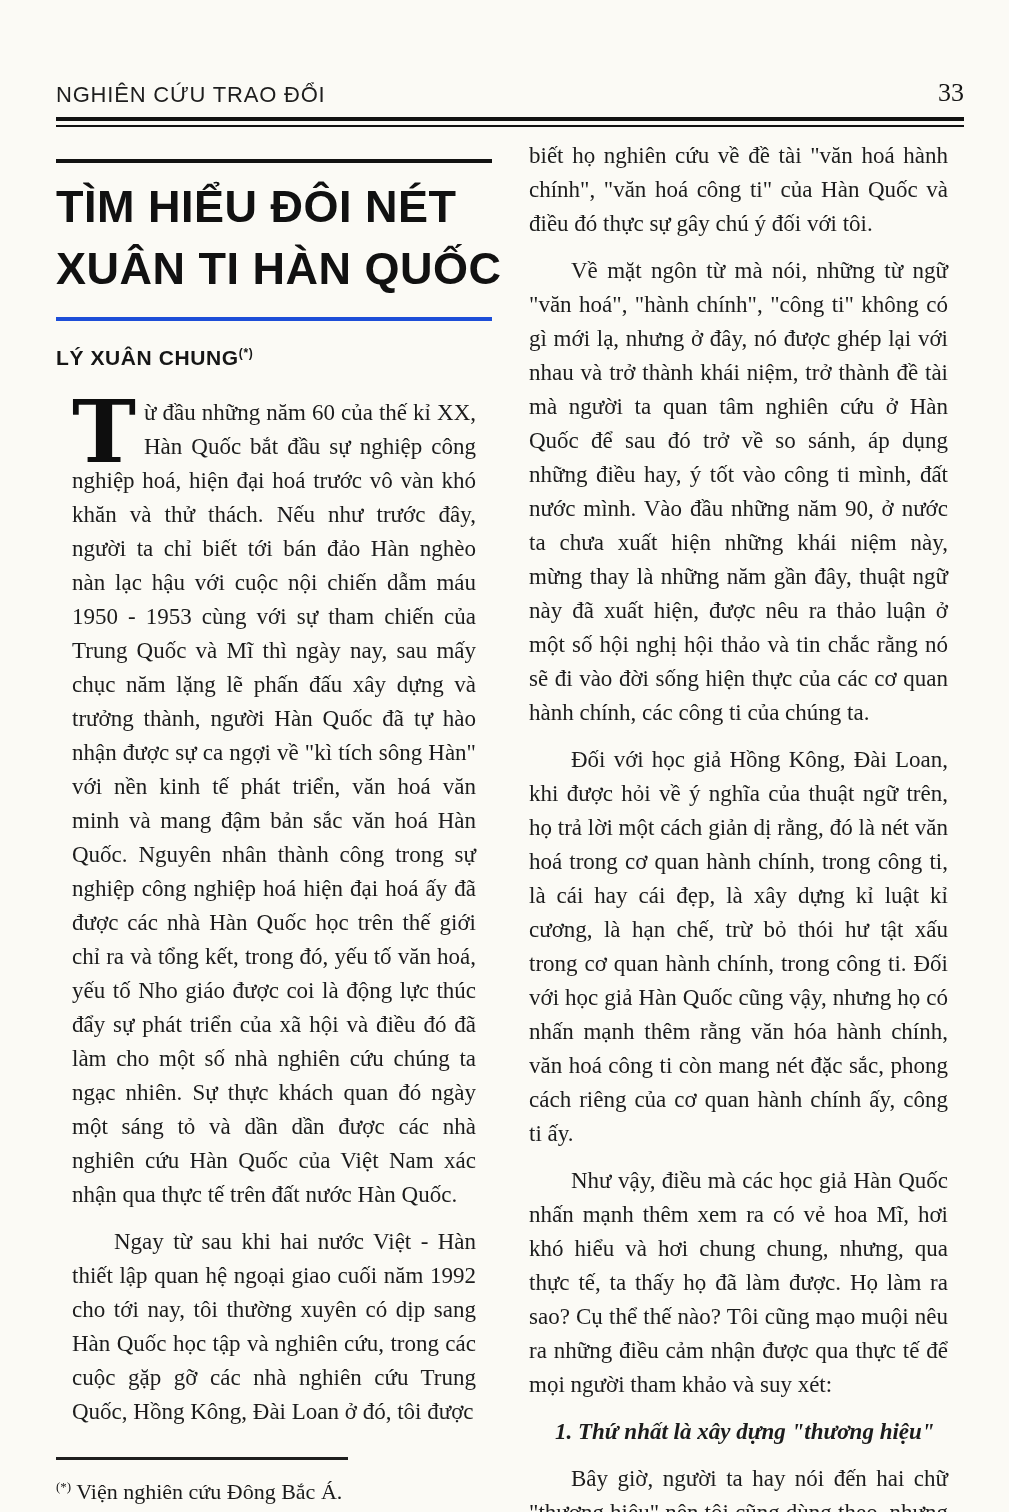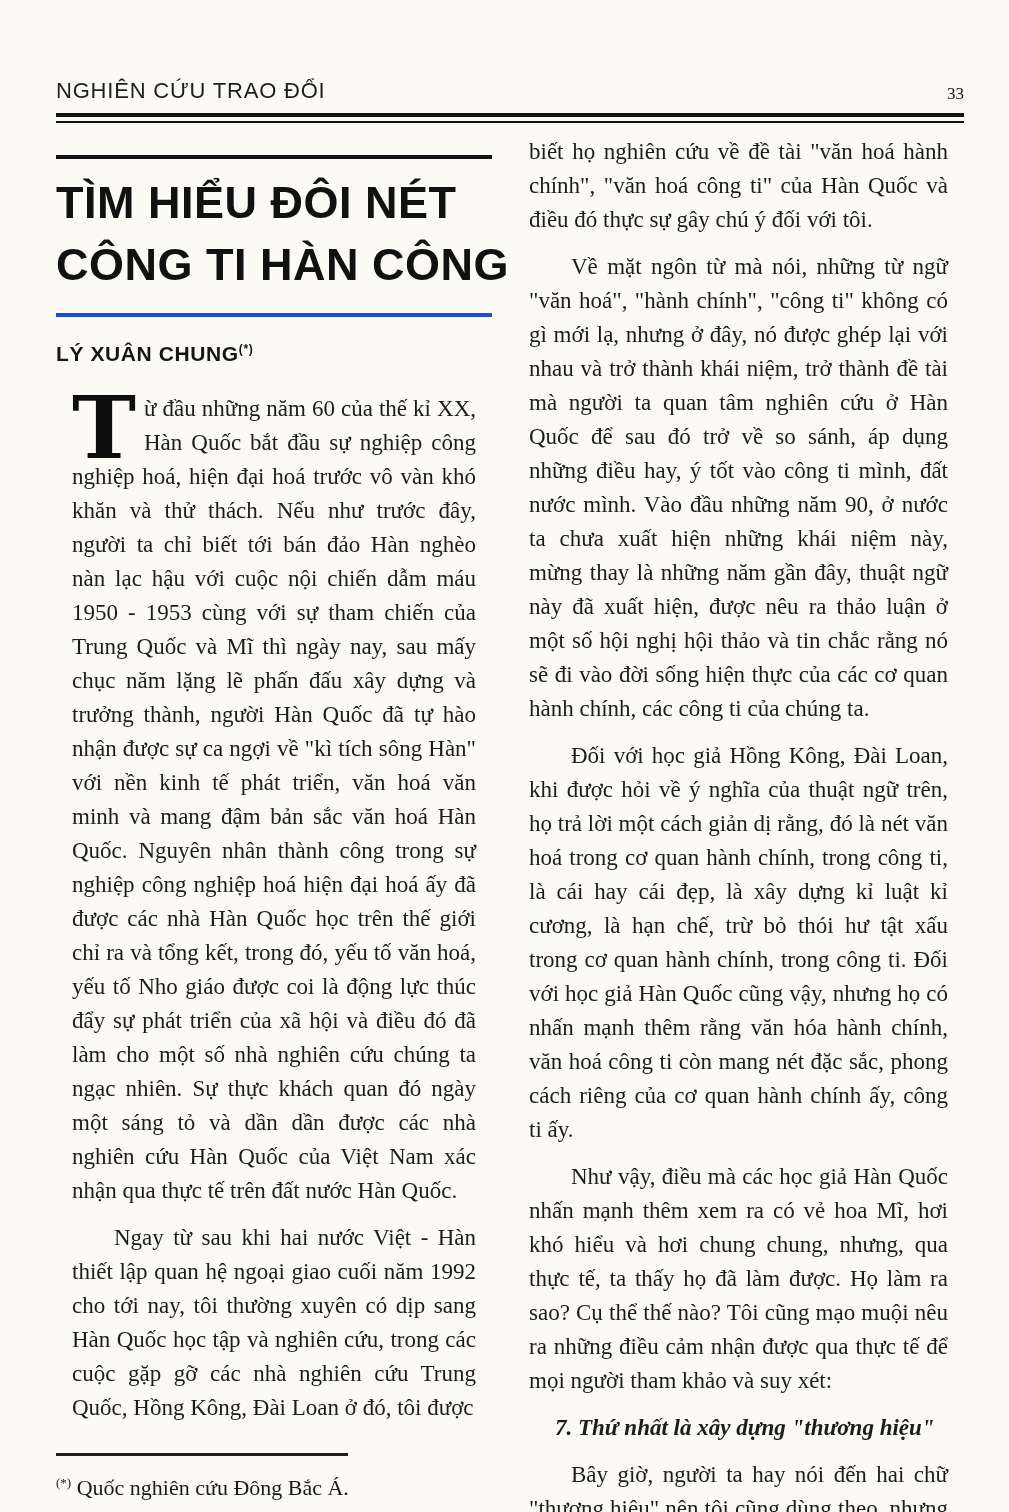--- a/index.html
+++ b/index.html
@@ -12,21 +12,21 @@
     background:#fbfaf5;
     color:#1c1c1c;
     overflow:hidden;
   }
   
   .running-head {
     display:flex; justify-content:space-between; align-items:flex-end;
     font-family:"Liberation Sans", sans-serif;
   }
   .rh-left { font-size:22px; letter-spacing:0.8px; color:#1e1e1e; }
-  .rh-right { font-family:"Liberation Serif", serif; font-size:17px; color:#161616; }
+  .rh-right { font-family:"Liberation Serif", serif; font-size:26px; color:#161616; }
   .head-rule {
     margin-top:9px;
     height:4px;
     border-top:4px solid #121212;
     border-bottom:2px solid #121212;
   }
   
   .columns { display:flex; gap:21px; margin-top:12px; height:1410px; }
   .col-left  { width:436px; display:flex; flex-direction:column; }
   .col-right { width:452px; }
@@ -104,47 +104,47 @@
   </header>
   <div class="head-rule"></div>
 
   <div class="columns">
 
     <div class="col-left">
 
       <div class="title-block">
         <h1 class="title">
           <span class="title-line">TÌM HIỂU ĐÔI NÉT</span>
-          <span class="title-line">CÔNG TI HÀN CÔNG</span>
+          <span class="title-line">XUÂN TI HÀN QUỐC</span>
         </h1>
       </div>
 
       <div class="author">
         <span>LÝ XUÂN CHUNG</span><sup>(*)</sup>
       </div>
 
       <p class="body-para dropcap-para">
         <span class="dropcap">T</span><span>ừ đầu những năm 60 của thế kỉ XX, Hàn Quốc bắt đầu sự nghiệp công nghiệp hoá, hiện đại hoá trước vô vàn khó khăn và thử thách. Nếu như trước đây, người ta chỉ biết tới bán đảo Hàn nghèo nàn lạc hậu với cuộc nội chiến dẫm máu 1950 - 1953 cùng với sự tham chiến của Trung Quốc và Mĩ thì ngày nay, sau mấy chục năm lặng lẽ phấn đấu xây dựng và trưởng thành, người Hàn Quốc đã tự hào nhận được sự ca ngợi về "kì tích sông Hàn" với nền kinh tế phát triển, văn hoá văn minh và mang đậm bản sắc văn hoá Hàn Quốc. Nguyên nhân thành công trong sự nghiệp công nghiệp hoá hiện đại hoá ấy đã được các nhà Hàn Quốc học trên thế giới chỉ ra và tổng kết, trong đó, yếu tố văn hoá, yếu tố Nho giáo được coi là động lực thúc đẩy sự phát triển của xã hội và điều đó đã làm cho một số nhà nghiên cứu chúng ta ngạc nhiên. Sự thực khách quan đó ngày một sáng tỏ và dần dần được các nhà nghiên cứu Hàn Quốc của Việt Nam xác nhận qua thực tế trên đất nước Hàn Quốc.</span>
       </p>
 
       <p class="body-para indent">Ngay từ sau khi hai nước Việt - Hàn thiết lập quan hệ ngoại giao cuối năm 1992 cho tới nay, tôi thường xuyên có dịp sang Hàn Quốc học tập và nghiên cứu, trong các cuộc gặp gỡ các nhà nghiên cứu Trung Quốc, Hồng Kông, Đài Loan ở đó, tôi được</p>
 
       <div class="footnote">
         <div class="footnote-rule"></div>
         <p class="footnote-text">
           <sup>(*)</sup>
-          <span>Quốc nghiên cứu Đông Bắc Á.</span>
+          <span>Viện nghiên cứu Đông Bắc Á.</span>
         </p>
       </div>
 
     </div>
 
     <div class="col-right">
       <p class="body-para">biết họ nghiên cứu về đề tài "văn hoá hành chính", "văn hoá công ti" của Hàn Quốc và điều đó thực sự gây chú ý đối với tôi.</p>
       <p class="body-para indent">Về mặt ngôn từ mà nói, những từ ngữ "văn hoá", "hành chính", "công ti" không có gì mới lạ, nhưng ở đây, nó được ghép lại với nhau và trở thành khái niệm, trở thành đề tài mà người ta quan tâm nghiên cứu ở Hàn Quốc để sau đó trở về so sánh, áp dụng những điều hay, ý tốt vào công ti mình, đất nước mình. Vào đầu những năm 90, ở nước ta chưa xuất hiện những khái niệm này, mừng thay là những năm gần đây, thuật ngữ này đã xuất hiện, được nêu ra thảo luận ở một số hội nghị hội thảo và tin chắc rằng nó sẽ đi vào đời sống hiện thực của các cơ quan hành chính, các công ti của chúng ta.</p>
       <p class="body-para indent">Đối với học giả Hồng Kông, Đài Loan, khi được hỏi về ý nghĩa của thuật ngữ trên, họ trả lời một cách giản dị rằng, đó là nét văn hoá trong cơ quan hành chính, trong công ti, là cái hay cái đẹp, là xây dựng kỉ luật kỉ cương, là hạn chế, trừ bỏ thói hư tật xấu trong cơ quan hành chính, trong công ti. Đối với học giả Hàn Quốc cũng vậy, nhưng họ có nhấn mạnh thêm rằng văn hóa hành chính, văn hoá công ti còn mang nét đặc sắc, phong cách riêng của cơ quan hành chính ấy, công ti ấy.</p>
       <p class="body-para indent">Như vậy, điều mà các học giả Hàn Quốc nhấn mạnh thêm xem ra có vẻ hoa Mĩ, hơi khó hiểu và hơi chung chung, nhưng, qua thực tế, ta thấy họ đã làm được. Họ làm ra sao? Cụ thể thế nào? Tôi cũng mạo muội nêu ra những điều cảm nhận được qua thực tế để mọi người tham khảo và suy xét:</p>
-      <p class="subheading">7. Thứ nhất là xây dựng "thương hiệu"</p>
+      <p class="subheading">1. Thứ nhất là xây dựng "thương hiệu"</p>
       <p class="body-para indent">Bây giờ, người ta hay nói đến hai chữ "thương hiệu" nên tôi cũng dùng theo, nhưng sử dụng đúng sai thế nào cũng cần</p>
     </div>
 
   </div>
 </div>
 
 </body></html>

